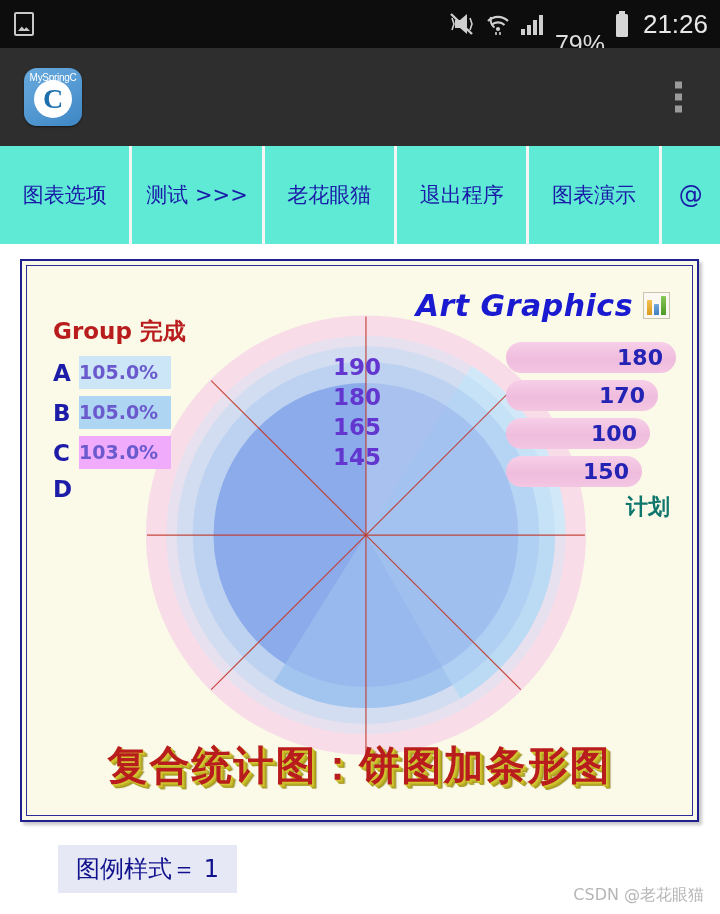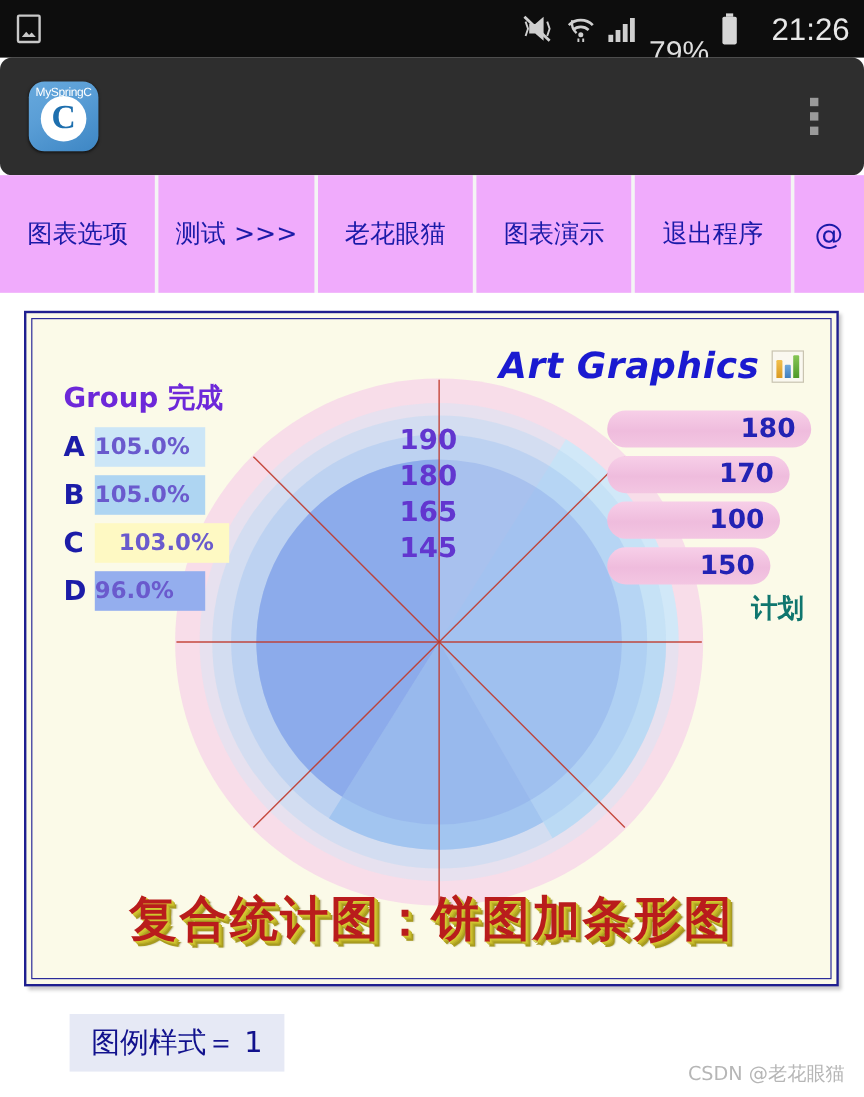--- a/index.html
+++ b/index.html
@@ -56,33 +56,32 @@
   #sb-battery-pct {
     font-size: 25px;
     letter-spacing: 0px;
     color: #dedede;
     font-family: "Liberation Sans", sans-serif;
     margin-top: 41px;
   }
   #sb-clock {
     font-size: 26px;
     color: #e8e8e8;
-    margin-left: 18px;
+    margin-left: 4px;
     font-family: "Liberation Sans", sans-serif;
   }
 
   
   #app-header {
     position: absolute;
     left: 0; top: 48px;
     width: 720px; height: 98px;
     background: #2e2e2e;
     display: flex;
     align-items: center;
-    border-radius: 10px;
   }
   #app-icon {
     width: 58px; height: 58px;
     margin-left: 24px;
     border-radius: 13px;
     background: linear-gradient(150deg, #67a9dd 0%, #5a9ed6 40%, #3d86c4 100%);
     position: relative;
     box-shadow: 0 1px 2px rgba(0,0,0,0.5);
     flex: none;
   }
@@ -138,21 +137,21 @@
 
   
   #tab-bar {
     position: absolute;
     left: 0; top: 146px;
     width: 720px; height: 98px;
     background: #f4f4f4;
     display: flex;
   }
   .tab {
-    background: #f0abfc;
+    background: #5eead4;
     margin-right: 3px;
     display: flex;
     align-items: center;
     justify-content: center;
     color: #1a1aa8;
     font-size: 21px;
     font-family: "DejaVu Sans", sans-serif;
     cursor: pointer;
     box-sizing: border-box;
   }
@@ -191,21 +190,21 @@
 
   
   #left-legend {
     position: absolute;
     left: 26px; top: 50px;
     z-index: 5;
   }
   #left-legend-title {
     font-size: 23px;
     font-weight: bold;
-    color: #6d28d9;
+    color: #b91c1c;
     font-family: "DejaVu Sans", sans-serif;
     margin-bottom: 9px;
     white-space: nowrap;
   }
   .legend-row {
     display: flex;
     align-items: center;
     margin-bottom: 7px;
   }
   .legend-key {
@@ -404,22 +403,22 @@
     <i></i>
       <i></i>
       <i></i>
   </div>
 </div>
 
 <div id="tab-bar">
   <div class="tab tab-1">图表选项</div>
   <div class="tab tab-2">测试 &gt;&gt;&gt;</div>
   <div class="tab tab-3">老花眼猫</div>
+  <div class="tab tab-5">退出程序</div>
   <div class="tab tab-4">图表演示</div>
-  <div class="tab tab-5">退出程序</div>
   <div class="tab tab-6">@</div>
 </div>
 
 <div id="chart-frame">
   <div id="chart-inner">
 
     <svg id="radial-canvas" viewBox="0 0 671 555" preserveAspectRatio="none">
         <circle cx="342" cy="272" r="222" fill="#f7d7e9" opacity="0.85"></circle>
         <circle cx="342" cy="272" r="201.40949999999998" fill="#cfe8f8" opacity="0.42"></circle>
         <path d="M 342 272 L 448.7307740495777 101.19505697718233 A 201.40949999999998 201.40949999999998 0 0 1 543.4095 272 Z" fill="#cfe8f8" opacity="0.92"></path>
@@ -444,25 +443,24 @@
       <div class="legend-row">
         <span class="legend-key">A</span>
         <span class="legend-val" style="background: rgb(204, 230, 247);">105.0%</span>
       </div>
       <div class="legend-row">
         <span class="legend-key">B</span>
         <span class="legend-val" style="background: rgb(174, 213, 242);">105.0%</span>
       </div>
       <div class="legend-row">
         <span class="legend-key">C</span>
-        <span class="legend-val" style="background: #fef9c3; padding-left: 20px;">103.0%</span>
+        <span class="legend-val" style="background: #f0abfc;">103.0%</span>
       </div>
       <div class="legend-row">
         <span class="legend-key">D</span>
-        <span class="legend-val" style="background: rgb(148, 174, 238);">96.0%</span>
       </div>
     </div>
 
     <div id="art-graphics-header">
       <span id="art-graphics-title">Art Graphics</span>
       <span id="bar-chart-icon">
         <b id="bci-1"></b>
           <b id="bci-2"></b>
           <b id="bci-3"></b>
       </span>

